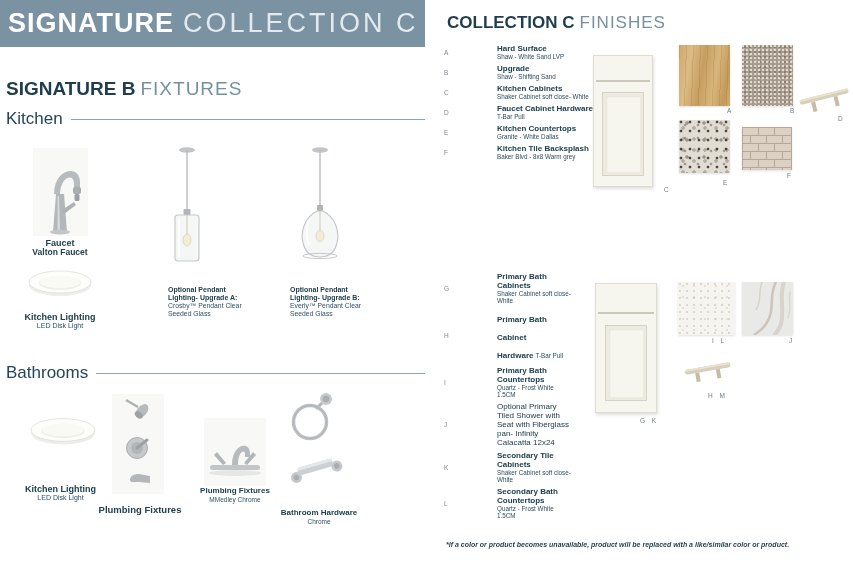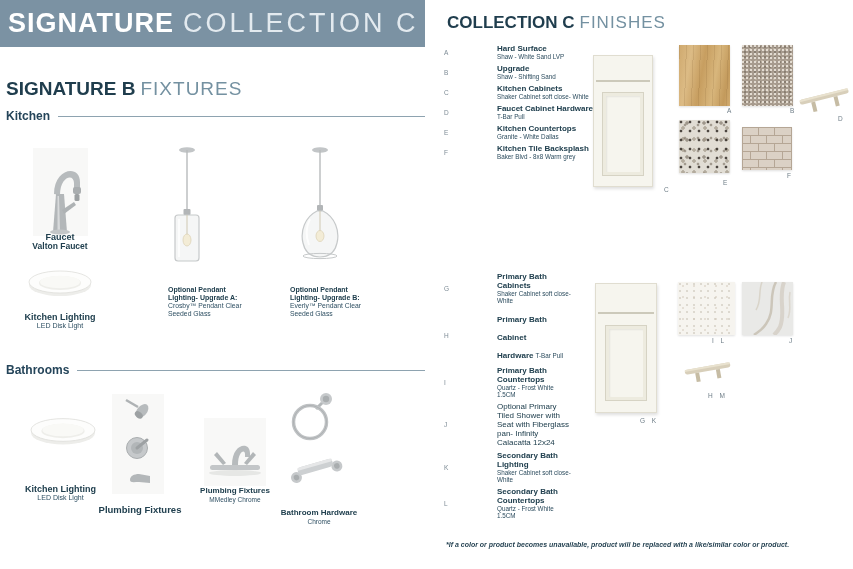--- a/index.html
+++ b/index.html
@@ -14,21 +14,21 @@
 
   
   .sec-title{position:absolute;white-space:nowrap;}
   .sec-title .s-bold{font-weight:700;color:#1f3d4d;}
   .sec-title .s-light{font-weight:400;color:#7491a1;letter-spacing:1px;margin-left:5px;}
   .sec-left{left:6px;top:78px;font-size:19px;}
   .sec-right{left:447px;top:13px;font-size:17px;}
 
   
   .rule-row{position:absolute;display:flex;align-items:center;width:419px;}
-  .rule-row .rr-label{font-size:12px;font-weight:700;color:#25455a;white-space:nowrap;text-align:right;}
+  .rule-row .rr-label{font-size:17px;font-weight:400;color:#25455a;white-space:nowrap;text-align:right;}
   .rule-row .rr-line{flex:1;height:1px;background:#8ea3b0;margin-left:8px;margin-top:1px;}
 
   
   .cap{position:absolute;text-align:center;}
   .cap-label{font-size:9px;font-weight:700;color:#21404f;line-height:10px;}
   .cap-sub{font-size:7px;font-weight:400;color:#2e4f62;line-height:8px;}
   .cap-sub-big{font-size:8.5px;font-weight:700;color:#21404f;line-height:9.5px;}
   .pend-cap{position:absolute;text-align:left;width:82px;}
   .pend-label{font-size:7px;font-weight:700;color:#21404f;line-height:8px;}
   .pend-sub{font-size:6.8px;font-weight:400;color:#2e4f62;line-height:7.8px;}
@@ -110,21 +110,21 @@
       <rect width="55" height="88" fill="#f8f8f7"></rect>
       <path d="M21 46 C21 20 47 16 47 34 L47 40 L41 40 L41 35 C41 25 27 28 27 47 Z" fill="#b7bbbd"></path>
       <rect x="40" y="39" width="8" height="7" rx="2" fill="#a9adaf"></rect>
       <rect x="41.5" y="46" width="5" height="7" rx="1.5" fill="#9ca0a2"></rect>
       <path d="M20 84 L34 84 L31 46 L23 46 Z" fill="#b3b7b9"></path>
       <path d="M24.5 82 L27 82 L26 48 L24.5 48 Z" fill="#d8dadb"></path>
       <path d="M29 62 L41 54 L43 57 L31 66 Z" fill="#aeb2b4"></path>
       <ellipse cx="27" cy="84" rx="10" ry="2.5" fill="#c3c6c7"></ellipse>
     </svg>
   </div>
-  <div class="cap" style="left:15px;top:232px;width:90px;">
+  <div class="cap" style="left:15px;top:238px;width:90px;">
     <div class="cap-label">Faucet</div>
     <div class="cap-sub-big">Valton Faucet</div>
   </div>
 
   <div class="plain-svg" style="left:28px;top:268px;width:64px;height:30px;">
     <svg viewBox="0 0 64 30">
       <ellipse cx="32" cy="17" rx="31" ry="11" fill="#ededea"></ellipse>
       <ellipse cx="32" cy="14" rx="31" ry="11" fill="#fdfdfc" stroke="#dededa" stroke-width="0.8"></ellipse>
       <ellipse cx="32" cy="15" rx="21" ry="7" fill="#eeeeea"></ellipse>
       <ellipse cx="32" cy="14" rx="20" ry="6.2" fill="#f9f9f6"></ellipse>
@@ -375,21 +375,21 @@
     </div>
     <div class="fin-item regular">
       <span class="fin-letter">J</span>
       <span class="fin-text">
           <span class="fin-label">Optional Primary Tiled Shower with Seat with Fiberglass pan- Infinity Calacatta 12x24</span>
         </span>
     </div>
     <div class="fin-item">
       <span class="fin-letter">K</span>
       <span class="fin-text">
-          <span class="fin-label">Secondary Bath Lighting</span>
+          <span class="fin-label">Secondary Tile Cabinets</span>
           <span class="fin-sub">Shaker Cabinet soft close- White</span>
         </span>
     </div>
     <div class="fin-item">
       <span class="fin-letter">L</span>
       <span class="fin-text">
           <span class="fin-label">Secondary Bath Countertops</span>
           <span class="fin-sub">Quartz - Frost White 1.5CM</span>
         </span>
     </div>

